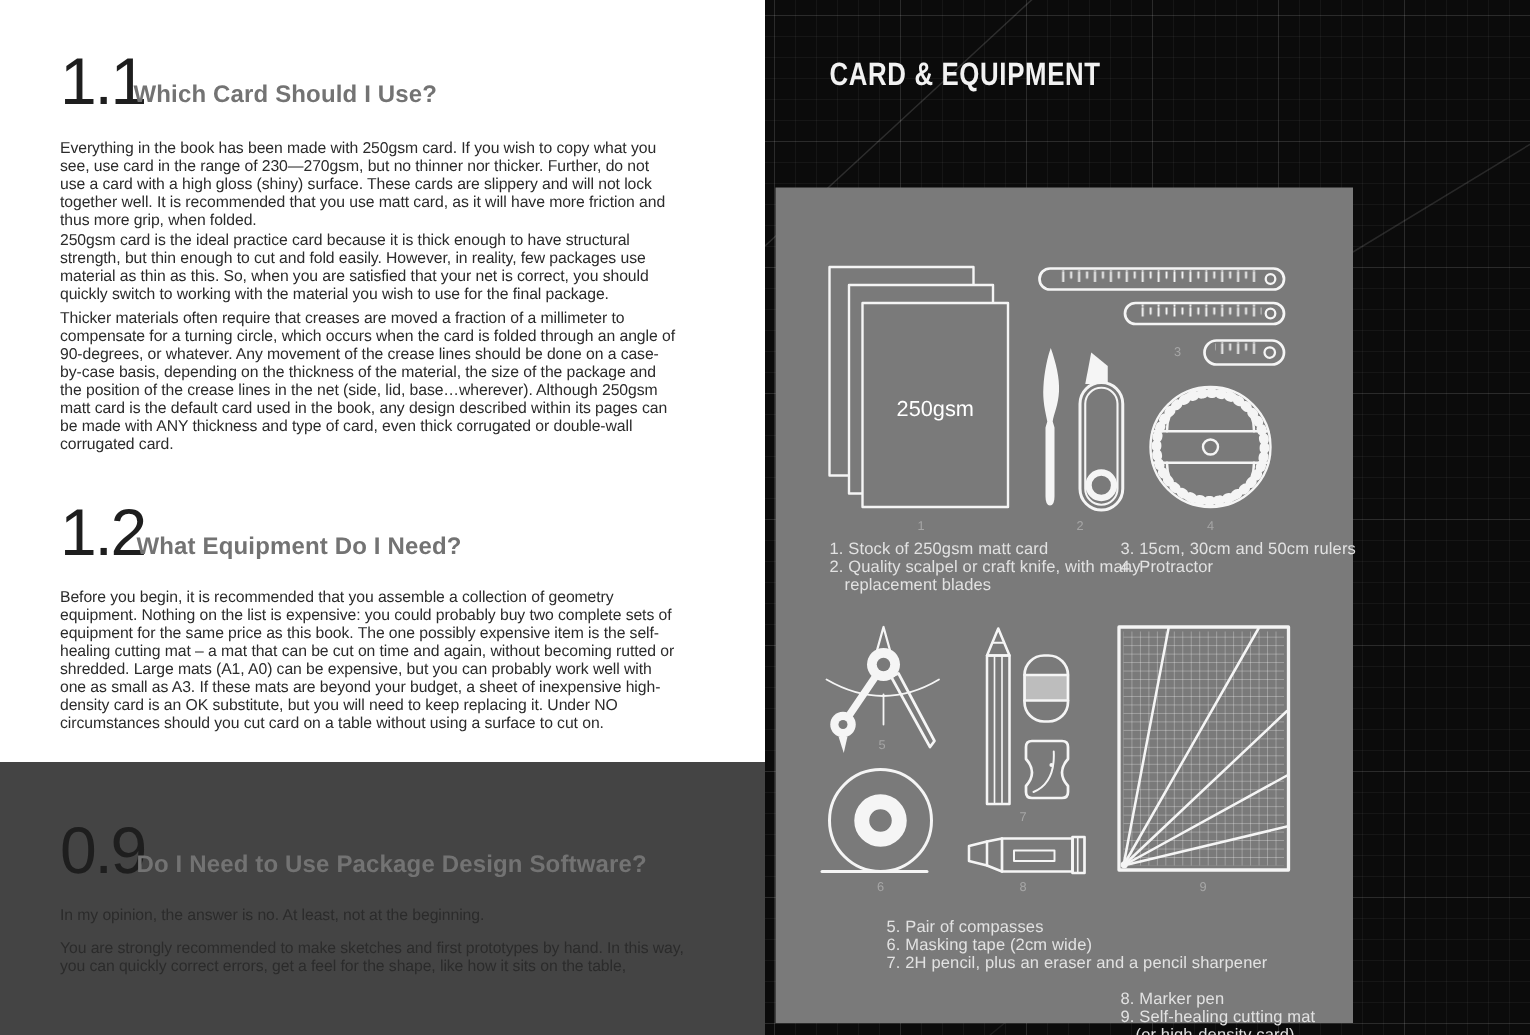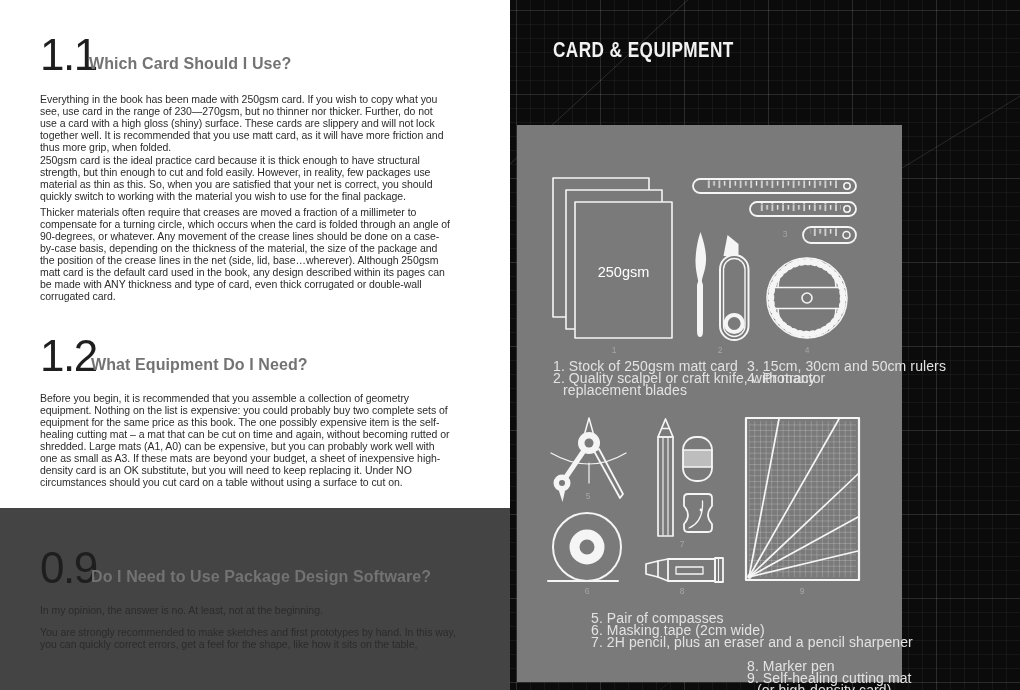--- a/index.html
+++ b/index.html
@@ -21,21 +21,21 @@
         linear-gradient(90deg, rgba(255,255,255,0.045) 1px, transparent 1px);
       background-size:84px 84px,84px 84px,14px 14px,14px 14px;
       background-position:6px 10px;}
   .bg-diagonals{position:absolute;inset:0;pointer-events:none;}
   .rp-title{position:absolute;left:43px;top:38px;font-size:20px;font-weight:700;color:#f2f2f2;
             letter-spacing:.5px;transform:scaleX(.86) scaleY(1.08);transform-origin:left top;
             white-space:nowrap;}
   .panel{position:absolute;left:7px;top:125px;width:385px;height:557px;background:#7a7a7a;}
   .panel-art{position:absolute;inset:0;}
   .fig-num{position:absolute;transform:translate(-50%,0);font-size:8.5px;color:#a6a6a6;}
-  .cap{position:absolute;font-size:14px;line-height:11.8px;color:#e2e2e2;letter-spacing:.1px;}
+  .cap{position:absolute;font-size:11px;line-height:11.8px;color:#e2e2e2;letter-spacing:.1px;}
   .cap .indent{padding-left:10px;}
   .cap div{white-space:nowrap;}
 </style>
 </head>
 <body>
 
 <div class="spread">
 
   <div class="page-left">
     <div class="sec-num" style="top:36px;">1.1</div>

